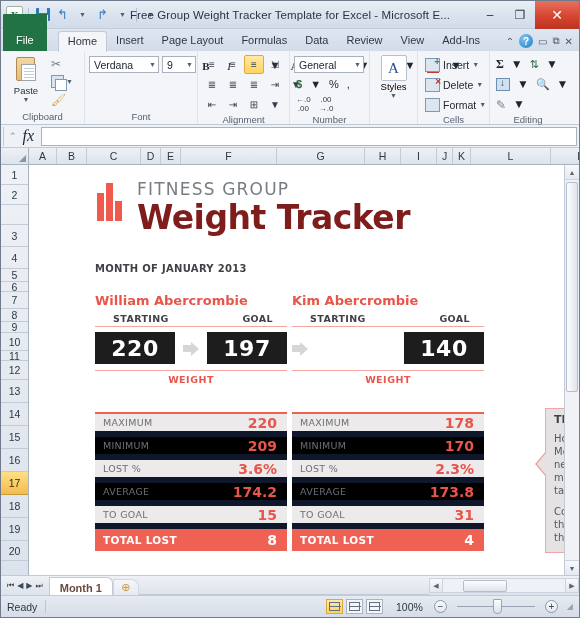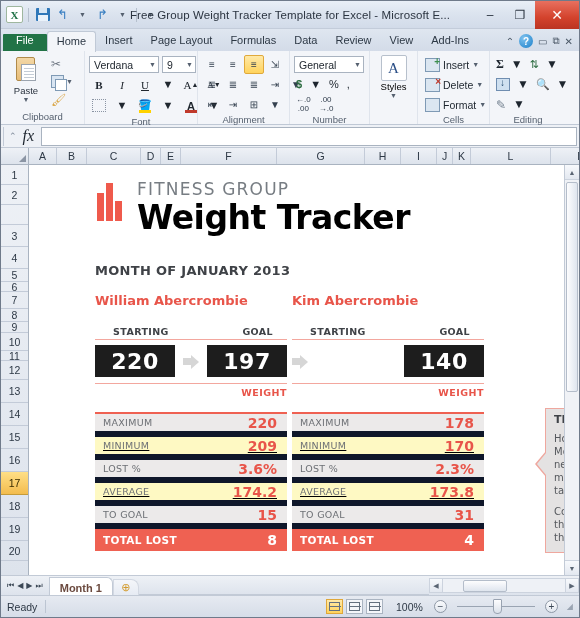--- a/index.html
+++ b/index.html
@@ -37,22 +37,22 @@
   .win-btns { margin-left: auto; display: flex; align-items: stretch; height: 28px; }
   .wb { width: 30px; display: flex; align-items: center; justify-content: center;
         font-size: 12px; color: #2b3440; }
   .wb.close { width: 44px; background: linear-gradient(180deg,#e8705f 0%,#d3422c 60%,#bb3422 100%);
               color: #fff; font-size: 14px; }
 
   
   .tabstrip { height: 22px; background: linear-gradient(180deg,#dfe6f0 0%,#d3dbe8 100%);
     display: flex; align-items: flex-end; padding-left: 2px; position: relative; }
   .tab { padding: 3px 9px 4px; font-size: 11px; color: #2d3845; line-height: 13px; }
-  .tab.file { background: #217346; color: #fff; font-weight: normal; padding: 0 13px 4px;
-              border-radius: 1px 1px 0 0; margin-right: 0; }
+  .tab.file { background: #217346; color: #fff; font-weight: normal; padding: 20px 13px 4px;
+              border-radius: 1px 1px 0 0; margin-right: 11px; }
   .tab.active { background: #f3f5f9; border: 1px solid #c0c9d6; border-bottom: none;
                 border-radius: 3px 3px 0 0; position: relative; top: 1px; }
   .tabstrip-right { margin-left: auto; display: flex; align-items: center; gap: 5px; padding: 0 6px 3px 0; }
   .helpic { width: 14px; height: 14px; border-radius: 50%;
     background: radial-gradient(circle at 35% 30%, #7fc2ef, #1a7fc9); color: #fff;
     font-size: 10px; font-weight: bold; display: flex; align-items: center; justify-content: center; }
   .tiny { font-size: 10px; color: #4a5766; }
 
   
   .ribbon { height: 74px; background: #f3f5f9; border-bottom: 1px solid #bfc8d5;
@@ -166,52 +166,52 @@
   .cells { flex: 1; position: relative; background: #fff; }
 
   
   .sheet { position: absolute; inset: 0; }
   .doc { position: absolute; left: 8px; top: 0; width: 468px; height: 100%; background: #fff; }
 
   .logo { position: absolute; left: 60px; top: 18px; width: 28px; height: 38px; }
   .logo i { position: absolute; bottom: 0; background: #ef5a4c; }
   .brandsm { position: absolute; left: 100px; top: 14px; font-size: 17px; color: #777d83;
     letter-spacing: 1.2px; font-family: "DejaVu Sans", sans-serif; }
-  .brandbig { position: absolute; left: 100px; top: 33px; font-size: 33px; color: #000000;
+  .brandbig { position: absolute; left: 100px; top: 33px; font-size: 33px; color: #7f1d1d;
     font-weight: bold; letter-spacing: -0.5px; font-family: "DejaVu Sans", sans-serif; }
-  .monthlbl { position: absolute; left: 58px; top: 98px; font-size: 13px; color: #3f4247;
+  .monthlbl { position: absolute; left: 58px; top: 98px; font-size: 10px; color: #3f4247;
     font-weight: bold; letter-spacing: .3px; font-family: "DejaVu Sans", sans-serif; }
 
   .person { position: absolute; top: 128px; width: 192px; }
   .person.left { left: 58px; }
   .person.right { left: 255px; }
   .pname { font-size: 13px; color: #e8554a; font-weight: bold; font-family: "DejaVu Sans", sans-serif; }
-  .plabels { display: flex; justify-content: space-between; margin-top: 18px; padding: 0 14px 0 18px; }
+  .plabels { display: flex; justify-content: space-between; margin-top: 5px; padding: 0 14px 0 18px; }
   .plabels span { font-size: 9.5px; color: #3f4247; font-weight: bold; letter-spacing: .4px;
     font-family: "DejaVu Sans", sans-serif; }
   .pline { height: 1px; background: #f3a79e; margin-top: 2px; }
   .pboxes { display: flex; align-items: center; justify-content: space-between; margin-top: 5px; }
   .vbox { width: 80px; height: 32px; background: #1d1d1d; color: #fff; font-size: 22px;
     font-weight: bold; display: flex; align-items: center; justify-content: center;
     font-family: "DejaVu Sans", sans-serif; letter-spacing: .5px; }
   .arrow { width: 16px; height: 16px; position: relative; }
   .arrow:before { content:""; position:absolute; left:0; top:5px; width:9px; height:7px; background:#d6d6d6; }
   .arrow:after { content:""; position:absolute; left:8px; top:2px; border-top:7px solid transparent;
     border-bottom:7px solid transparent; border-left:8px solid #d6d6d6; }
   .pline2 { height: 1px; background: #f3a79e; margin-top: 6px; }
-  .wlabel { text-align: right; font-size: 9.5px; color: #e8554a; font-weight: bold;
+  .wlabel { text-align: center; font-size: 9.5px; color: #e8554a; font-weight: bold;
     letter-spacing: .5px; margin-top: 3px; font-family: "DejaVu Sans", sans-serif; }
 
   .stats { position: absolute; top: 247px; width: 192px; }
   .stats.left { left: 58px; }
   .stats.right { left: 255px; }
   .statstop { height: 2px; background: #ef6152; }
   .srow { display: flex; align-items: center; justify-content: space-between;
     height: 23px; padding: 0 10px 0 8px; border-bottom: 6px solid #0f172a; background: #eceaea; }
-  .srow.alt { background: #fef9c3; text-decoration: underline; }
+  .srow.alt { background: #000000; }
   .sk { font-size: 9.5px; color: #6d7075; letter-spacing: .3px; font-family: "DejaVu Sans", sans-serif; }
   .sv { font-size: 14px; color: #e8554a; font-weight: bold; font-family: "DejaVu Sans", sans-serif; }
   .srow.total { background: #ef6152; height: 22px; border-bottom: none; }
   .srow.total .sk { color: #fff; font-weight: bold; font-size: 10.5px; }
   .srow.total .sv { color: #fff; font-size: 14px; }
 
   .tips { position: absolute; left: 516px; top: 243px; width: 64px; height: 145px;
     background: #e4e2e2; border: 1px solid #efa79e; }
   .tips:before { content:""; position:absolute; left:-11px; top:42px;
     border-top: 13px solid transparent; border-bottom: 13px solid transparent;
@@ -342,21 +342,21 @@
             </div>
           <div class="sbtn">
               <span class="brush">🖌</span>
             </div>
         </div>
       </div>
       <div class="rgroup-label">Clipboard</div>
     </div>
 
     <div class="rgroup" style="width:113px">
-      <div class="rgroup-body" style="flex-direction:column">
+      <div class="rgroup-body" style="flex-direction:row">
         <div class="fontrow">
           <div class="combo" style="width:70px">
             <span class="cv">Verdana</span>
               <span class="ar">▼</span>
           </div>
           <div class="combo" style="width:34px">
             <span class="cv">9</span>
               <span class="ar">▼</span>
           </div>
         </div>

